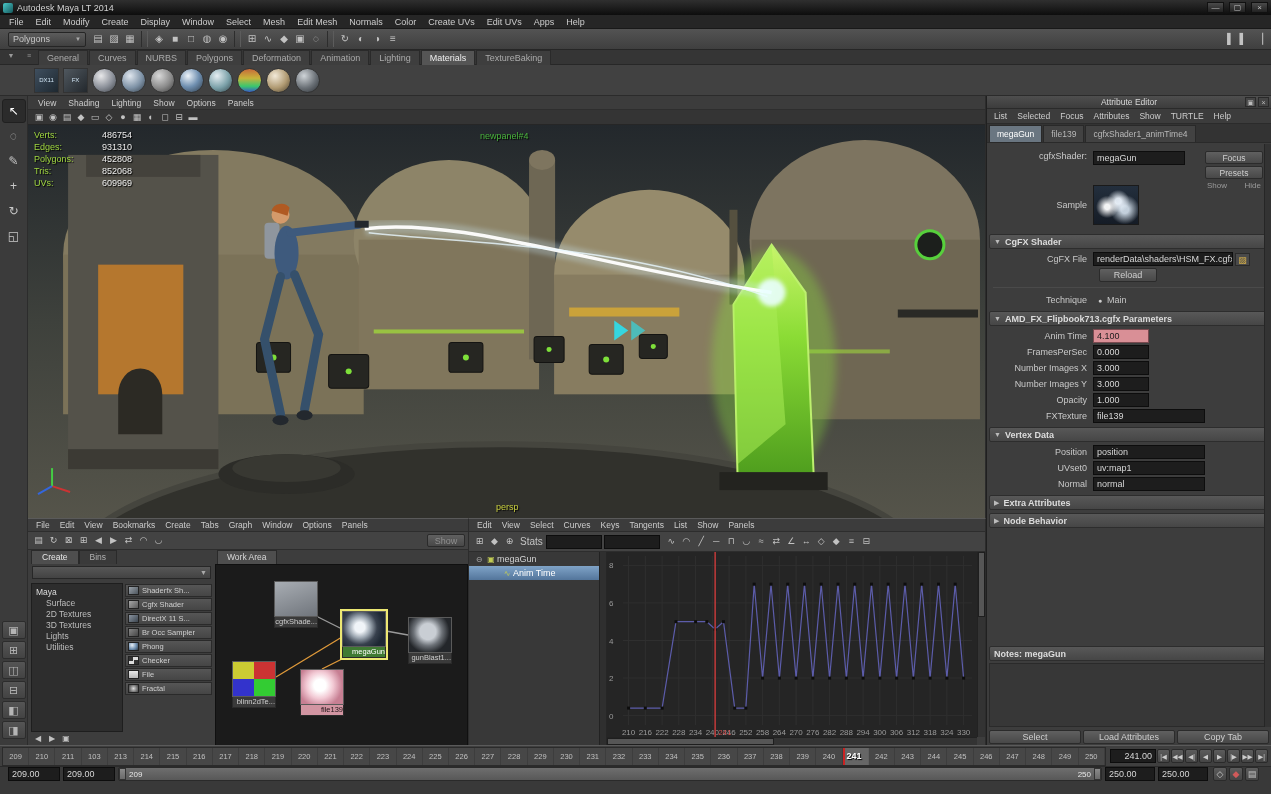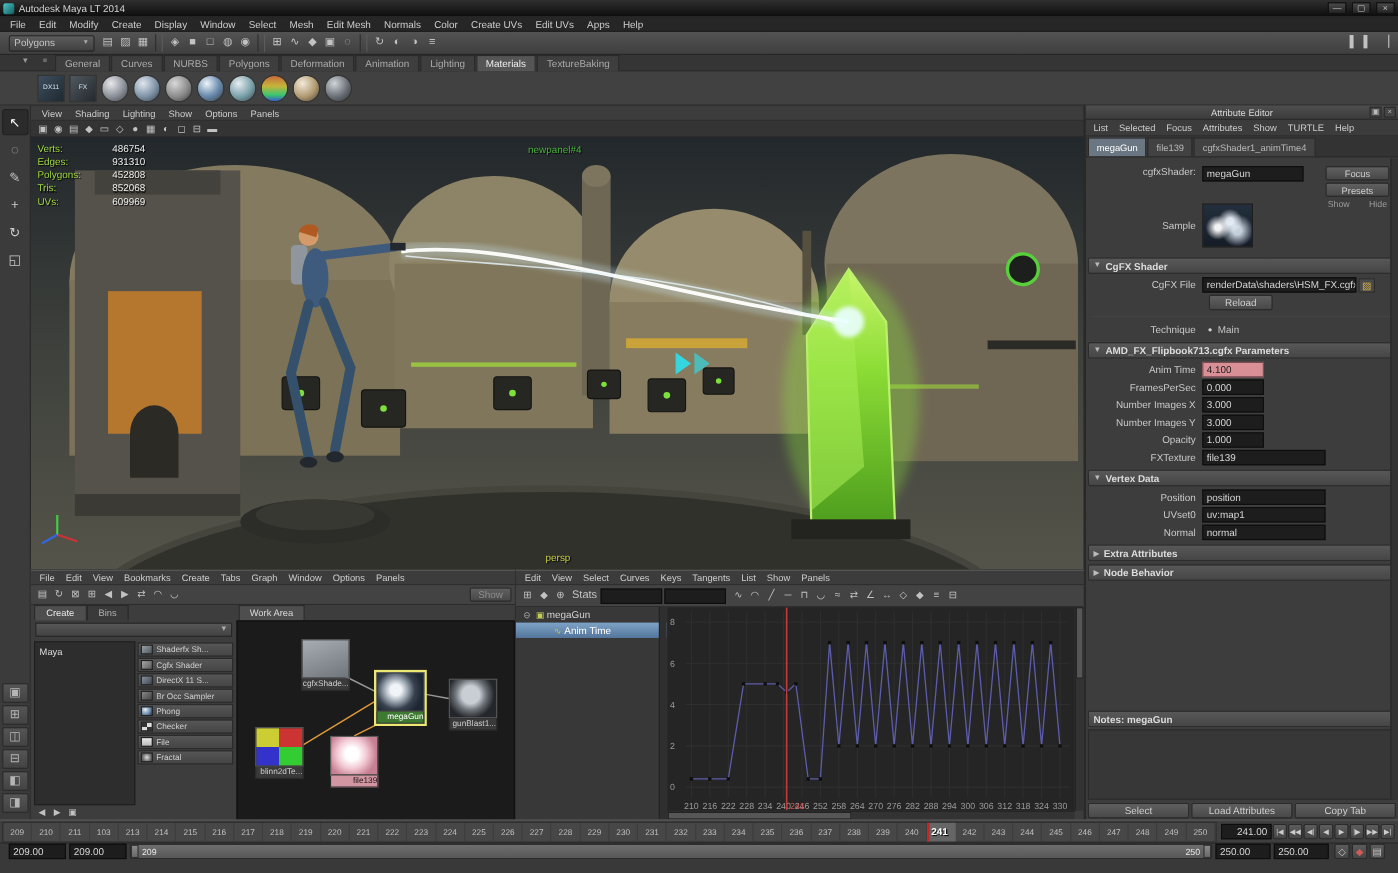--- a/index.html
+++ b/index.html
@@ -13,21 +13,21 @@
 .w140{width:140px}.w56{width:56px}
 #titlebar{left:0;top:0;width:100%;height:15px;background:linear-gradient(#2f2f2f,#0d0d0d);display:flex;align-items:center;gap:4px;padding:0 3px}
 #maya-logo{width:10px;height:10px;border-radius:2px;background:linear-gradient(135deg,#49c8c8,#15585c)}
 #win-title{flex:1;font-size:9px;color:#d2d2d2}
 .winbtn{width:17px;height:11px;line-height:10px;text-align:center;font-size:8px;color:#c0c0c0;background:linear-gradient(#4a4a4a,#222);border:1px solid #111;margin-left:1px}
 #menubar{left:0;top:15px;width:100%;height:14px;background:#262626;border-bottom:1px solid #191919;display:flex;align-items:center;padding-left:3px}
 .mi{padding:0 6px;line-height:14px;font-size:9px;color:#cdcdcd;white-space:nowrap}
 #statusline{left:0;top:29px;width:100%;height:21px;background:linear-gradient(#535353,#3f3f3f);border-bottom:1px solid #262626;display:flex;align-items:center;padding:0 4px}
 #mode-select{width:78px;height:15px;margin:0 4px;display:flex;align-items:center;justify-content:space-between;padding:0 4px;background:linear-gradient(#5c5c5c,#404040);border:1px solid #252525;border-radius:2px;font-size:9px}
 #sl-right{margin-left:auto;display:flex}
-#shelftabs{left:0;top:50px;width:100%;height:15px;background:#353535;border-bottom:1px solid #272727;display:flex;align-items:flex-start;padding-left:14px}
+#shelftabs{left:0;top:50px;width:100%;height:15px;background:#353535;border-bottom:1px solid #272727;display:flex;align-items:flex-start;padding-left:2px}
 .stab{padding:0 8px;font-size:9px;line-height:14px;color:#ababab;background:#3e3e3e;border:1px solid #2a2a2a;border-bottom:none;margin-right:1px}
 .stab[data-active="true"]{background:#555;color:#eee}
 .shmini{width:14px;height:12px;font-size:7px;line-height:12px;text-align:center;color:#999;margin:0 2px}
 #shelf{left:0;top:65px;width:100%;height:31px;background:#414141;border-bottom:1px solid #2b2b2b;display:flex;align-items:center;gap:4px;padding-left:34px}
 .shitem{width:25px;height:25px;border:1px solid #333;display:flex;align-items:center;justify-content:center;font-size:6px;color:#cfe3f2;flex:0 0 auto}
 #toolbox{left:0;top:96px;width:28px;height:649px;background:#3b3b3b;border-right:1px solid #2c2c2c;display:flex;flex-direction:column;align-items:center;padding-top:3px}
 .tool{width:24px;height:24px;line-height:23px;text-align:center;font-size:12px;color:#c8c8c8;border:1px solid transparent;border-radius:3px;margin-bottom:1px}
 .tool[data-active="true"]{background:#2b2b2b;border-color:#202020;color:#fff}
 #toolbox .spacer{flex:1}
 .laybtn{width:24px;height:18px;line-height:17px;text-align:center;font-size:11px;color:#b5b5b5;background:linear-gradient(#555,#434343);border:1px solid #2c2c2c;border-radius:2px;margin-bottom:2px}
@@ -438,20 +438,28 @@
 
       <span class="htab" data-active="true">Create</span>
           <span class="htab" data-active="false">Bins</span>
         </div>
       <div id="hs-combo">
           <span>▼</span>
         </div>
       <div id="hs-cols">
         <div id="hs-tree">
           <div class="troot">Maya</div>
+          <div>
+
+          <div class="titem">Surface</div>
+              <div class="titem">2D Textures</div>
+              <div class="titem">3D Textures</div>
+              <div class="titem">Lights</div>
+              <div class="titem">Utilities</div>
+            </div>
         </div>
         <div id="hs-mats">
 
             <div class="matbtn">
               <span class="sw" style="background:linear-gradient(135deg,#9aa2aa,#4d555d)"></span>
               <span class="ml">Shaderfx Sh...</span>
             </div>
 
             <div class="matbtn">
               <span class="sw" style="background:linear-gradient(135deg,#a8a8a8,#5a5a5a)"></span>

